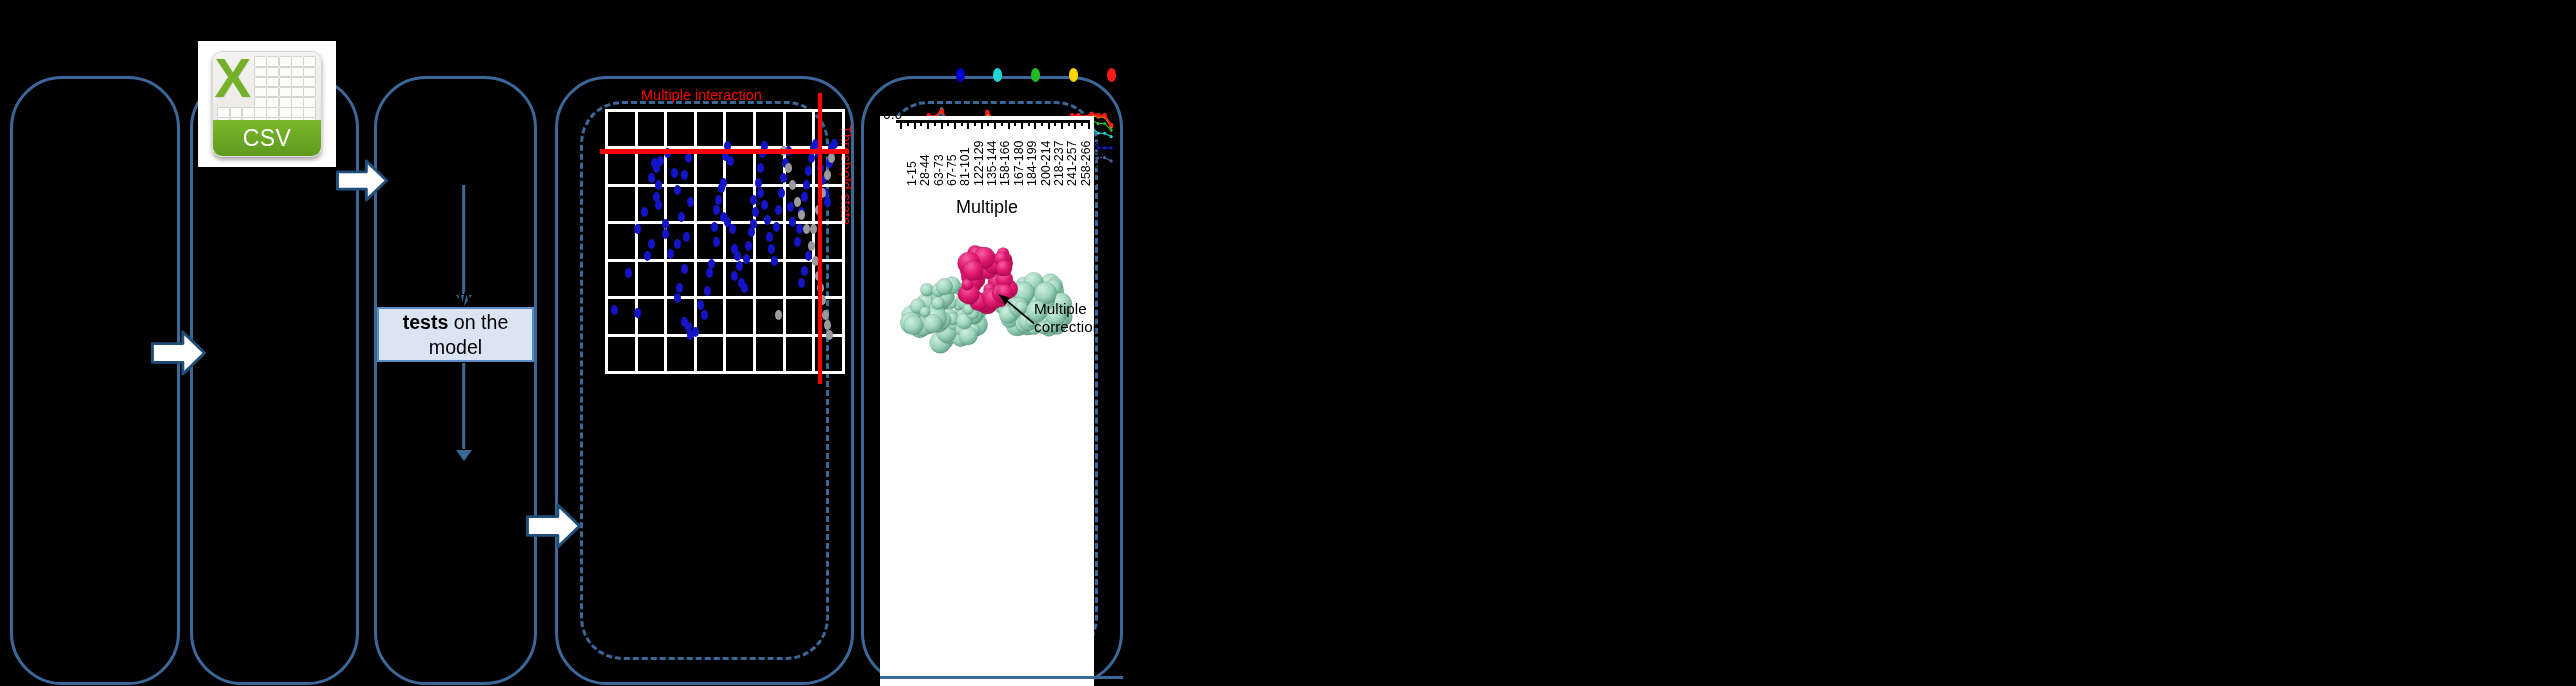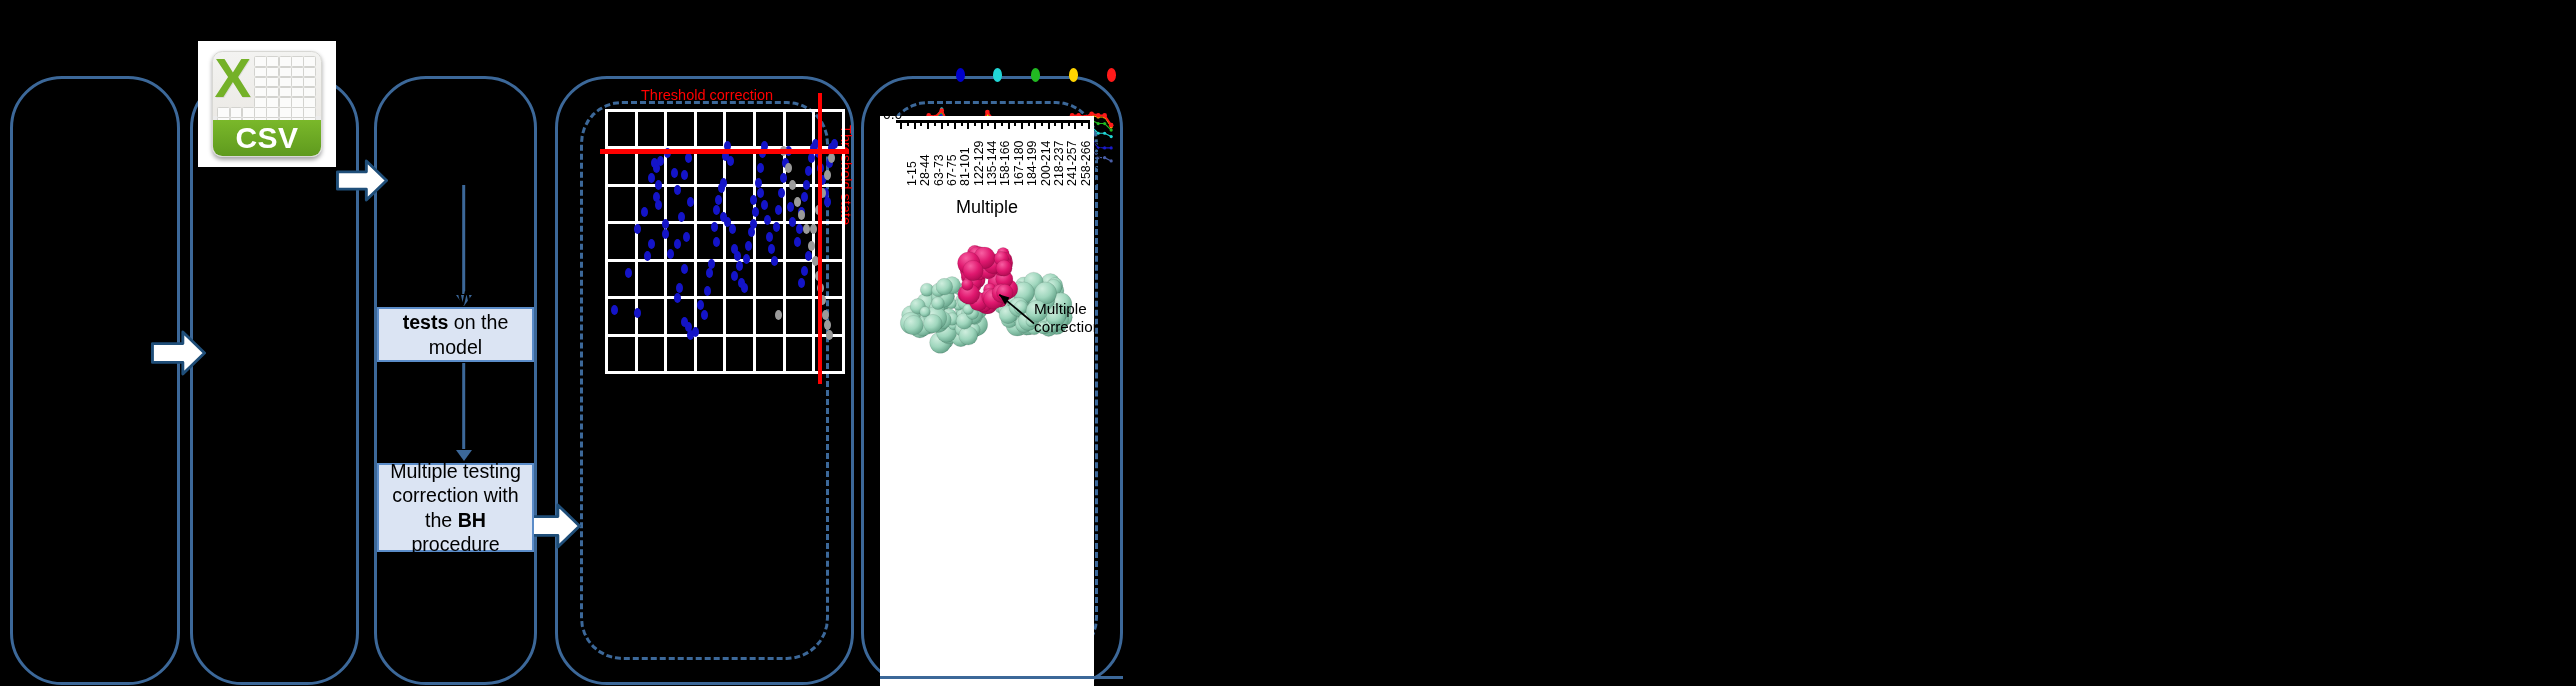--- a/index.html
+++ b/index.html
@@ -60,21 +60,21 @@
     position: absolute; left: 1.5px; top: -1.5px; font-size: 55px; line-height: 55px;
     font-weight: bold; color: #74b128; font-family: "Liberation Sans", sans-serif;
     z-index: 4; text-shadow: 0.7px 0.7px 0 rgba(0,0,0,.08);
   }
   .csv-band {
     position: absolute; left: 0; right: 0; bottom: 0; height: 36px;
     background: linear-gradient(180deg,#7ab82a 0%, #5f9a1e 100%);
     display: flex; align-items: center; justify-content: center;
   }
   .csv-band span {
-    color: #fff; font-weight: bold; font-size: 30px; letter-spacing: 0.4px;
+    color: #fff; font-weight: normal; font-size: 23px; letter-spacing: 0.4px;
     font-family: "Liberation Sans", sans-serif;
   }
 
   
   .stat-box {
     position: absolute;
     background: #dbe4f3;
     border: 2.2px solid #5b8cc8;
     color: #000;
     display: flex; align-items: center; justify-content: center;
@@ -260,28 +260,23 @@
     <div>
       <span>Wald </span><b>Wald tests</b><span> on the model interaction</span>
     </div>
   </div>
 
   <div class="v-arrow" id="varrow-2">
     <div class="shaft"></div>
     <div class="head"></div>
   </div>
 
-  <div class="stat-box" id="stat-3">
-    <div>
-      <span>Multiple testing correction with the </span><b>BH</b><span> procedure</span>
-    </div>
-  </div>
 
   <div id="scatter">
-    <div class="title-interaction">Threshold correction</div>
+    <div class="title-interaction">Multiple interaction</div>
     <div class="title-state">Threshold state</div>
     <div id="plotarea">
 
     <div class="gl-v" style="left: 0px;"></div>
         <div class="gl-v" style="left: 30px;"></div>
         <div class="gl-v" style="left: 59px;"></div>
         <div class="gl-v" style="left: 89px;"></div>
         <div class="gl-v" style="left: 118px;"></div>
         <div class="gl-v" style="left: 148px;"></div>
         <div class="gl-v" style="left: 178px;"></div>

